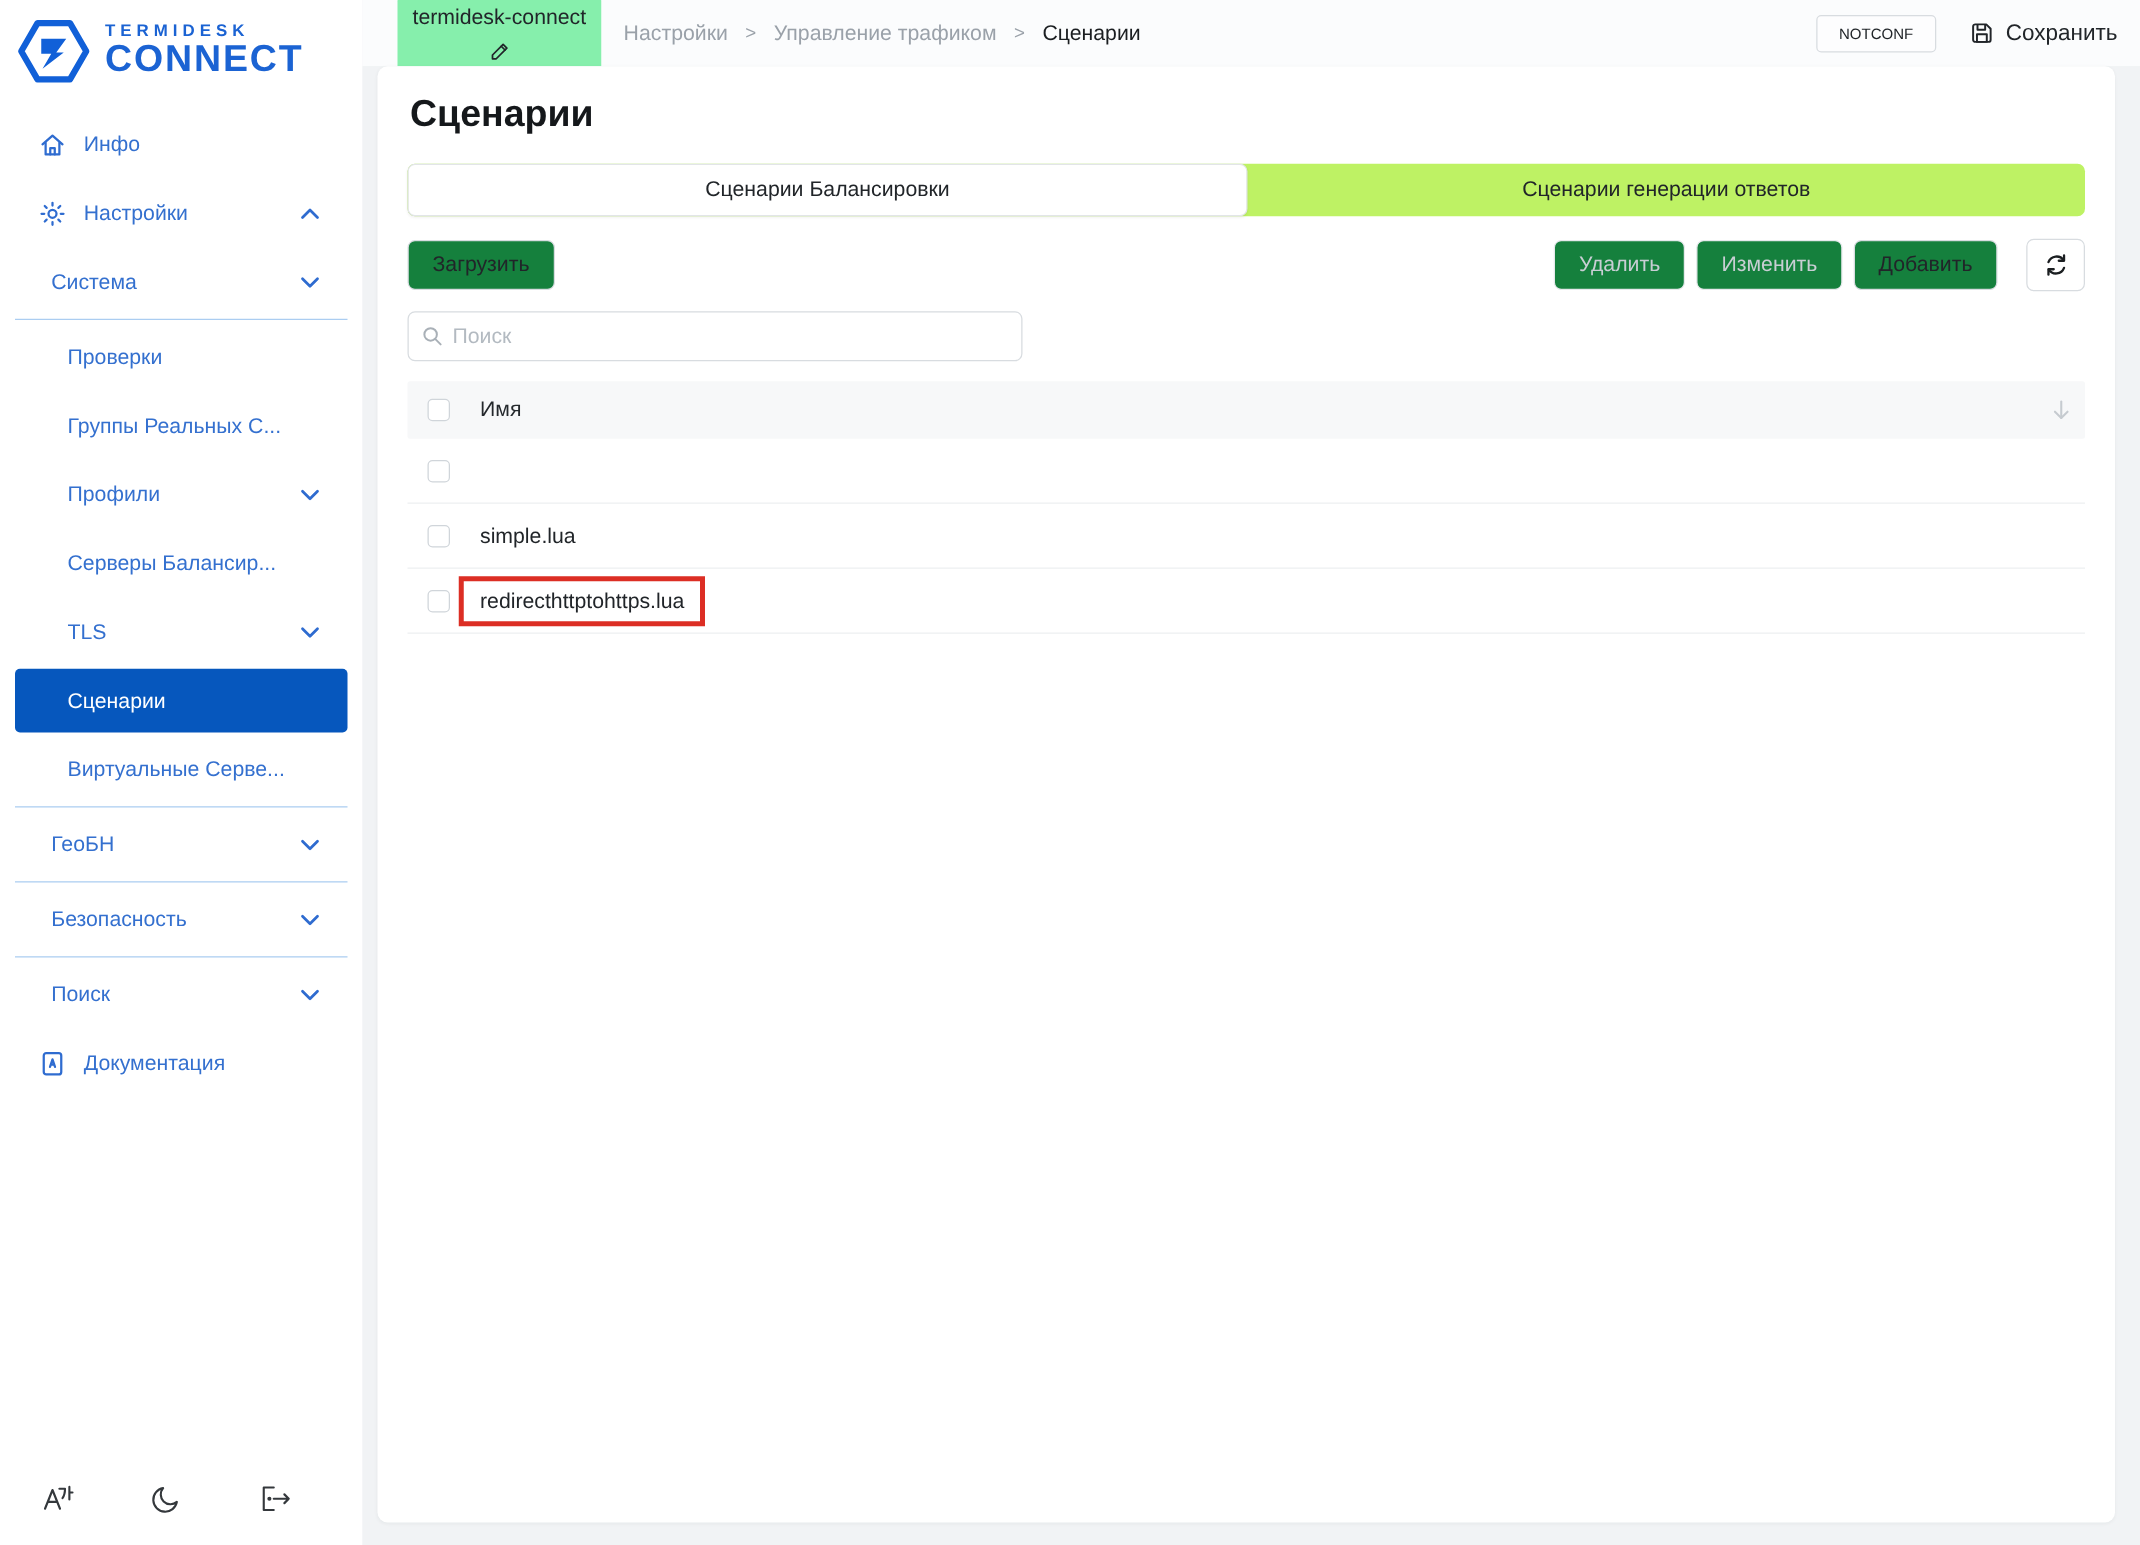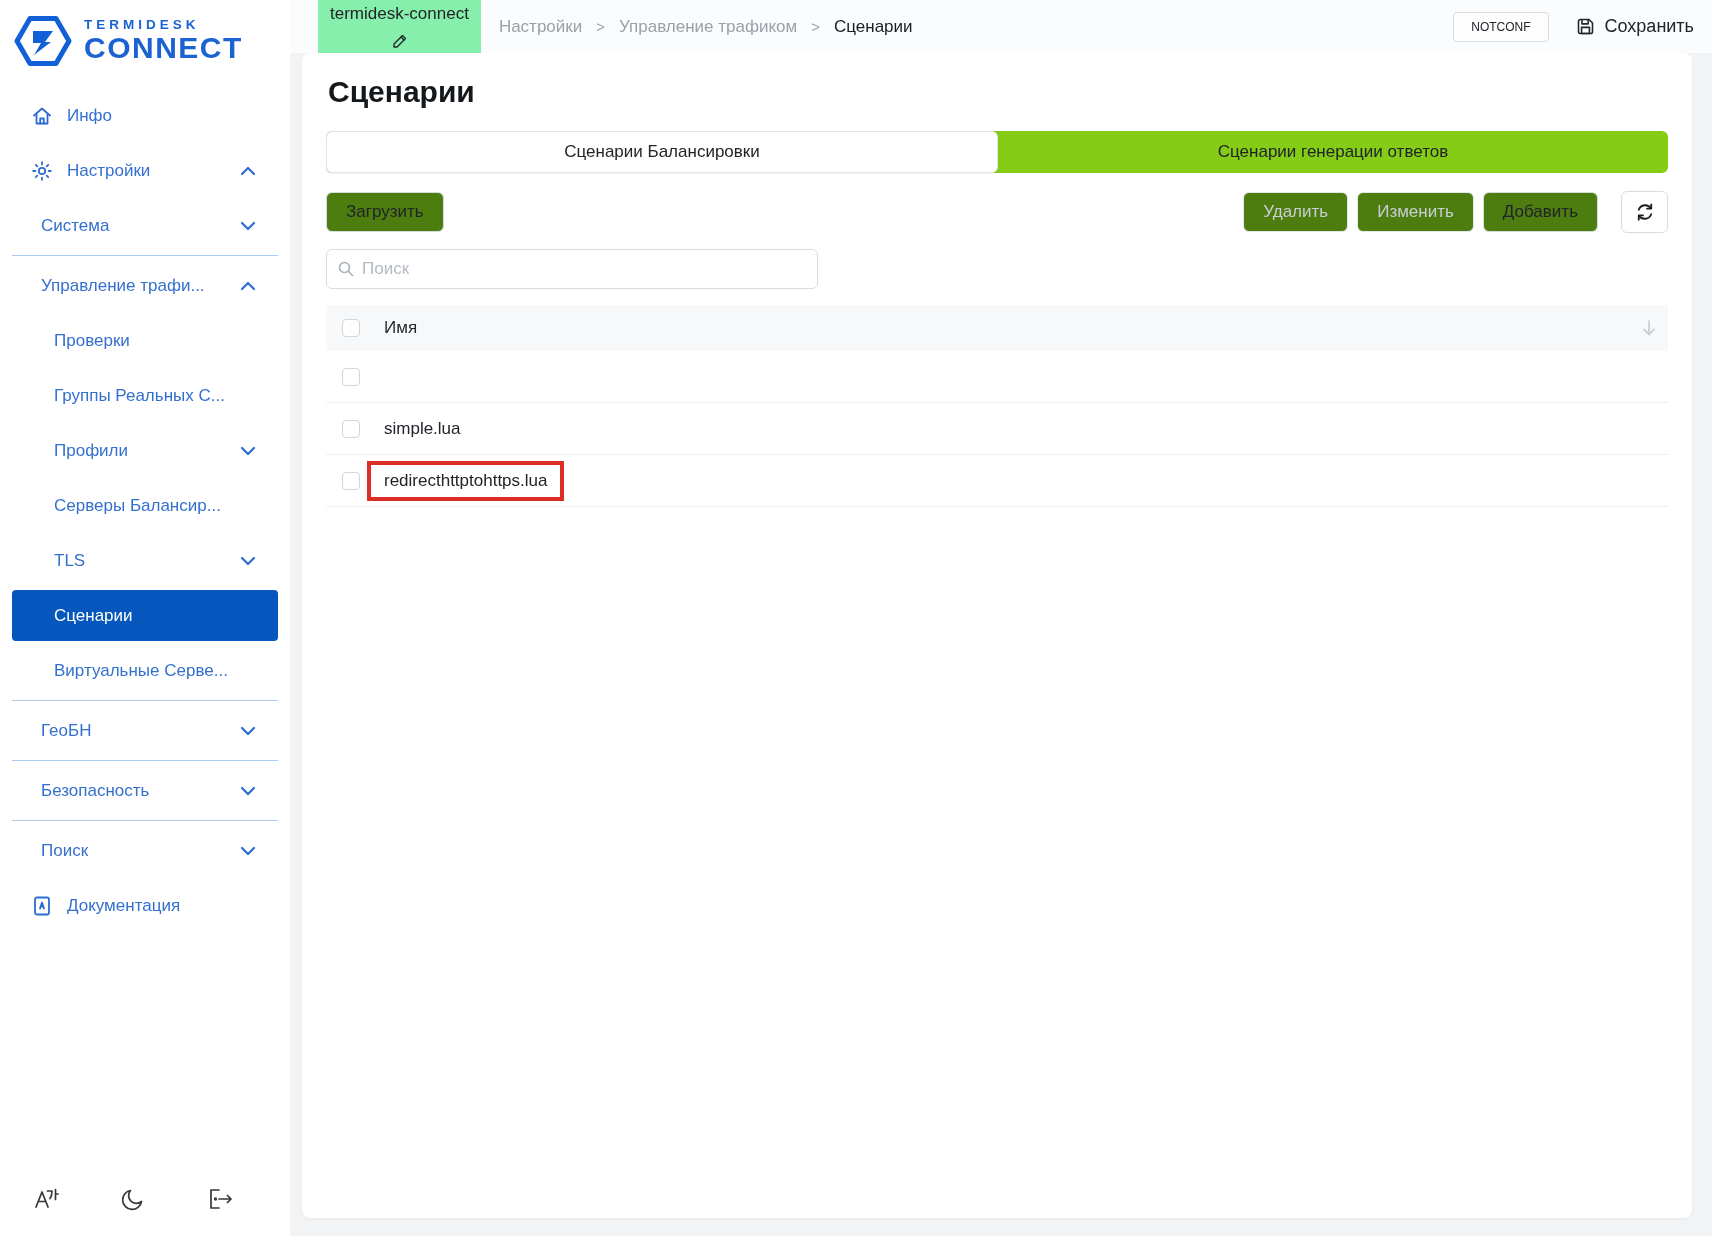--- a/index.html
+++ b/index.html
@@ -64,30 +64,30 @@
     background: none; border: none; font-size: 18px; cursor: pointer; font-family: inherit;
   }
 
   .content { flex: 1; padding: 0 20px 18px 12px; background: #f1f3f5; min-height: 0; }
   .card {
     background: #ffffff; height: 100%; border-radius: 8px;
     padding: 12px 24px 0 24px; box-shadow: 0 1px 3px rgba(25,35,45,0.05);
   }
   .page-title { font-size: 30px; font-weight: 700; color: #15181b; margin: 10px 0 22px 2px; }
 
-  .tabs { display: flex; background: #84cc16; border-radius: 6px; height: 42px; }
+  .tabs { display: flex; background: #bef264; border-radius: 6px; height: 42px; }
   .tab {
     flex: 1; display: flex; align-items: center; justify-content: center;
     font-size: 17px; color: #212529; cursor: pointer; border-radius: 6px;
   }
   .tab.active { background: #ffffff; border: 1px solid #e2e5e8; box-shadow: 0 1px 2px rgba(0,0,0,0.05); }
 
   .toolbar { display: flex; margin-top: 18px; align-items: center; }
   .btn {
-    border: 1px solid #d8dce0; background: #4d7c0f; border-radius: 6px;
+    border: 1px solid #d8dce0; background: #15803d; border-radius: 6px;
     padding: 9px 19px; font-size: 17px; color: #212529; cursor: pointer; font-family: inherit;
   }
   .btn.disabled { color: #c8ced4; border-color: #e6e9ec; cursor: default; }
   .toolbar-right { margin-left: auto; display: flex; gap: 9px; align-items: center; }
   .icon-btn {
     width: 47px; height: 42px; display: flex; align-items: center; justify-content: center;
     border: 1px solid #d8dce0; border-radius: 6px; background: #fff; color: #1b1e21;
     cursor: pointer; margin-left: 14px;
   }
 
@@ -165,28 +165,20 @@
         <span>Система</span>
         <span class="chev">
           <svg width="16" height="10" viewBox="0 0 16 10" fill="none" stroke="currentColor" stroke-width="2.2" stroke-linecap="round" stroke-linejoin="round">
               <polyline points="2,2 8,8 14,2"></polyline>
             </svg>
         </span>
       </div>
 
       <hr class="nav-divider">
 
-      <div class="nav-item l1">
-        <span>Управление трафи...</span>
-        <span class="chev">
-          <svg width="16" height="10" viewBox="0 0 16 10" fill="none" stroke="currentColor" stroke-width="2.2" stroke-linecap="round" stroke-linejoin="round">
-              <polyline points="2,8 8,2 14,8"></polyline>
-            </svg>
-        </span>
-      </div>
 
       <div class="nav-item l2">
         <span>Проверки</span>
       </div>
 
       <div class="nav-item l2">
         <span>Группы Реальных С...</span>
       </div>
 
       <div class="nav-item l2">

